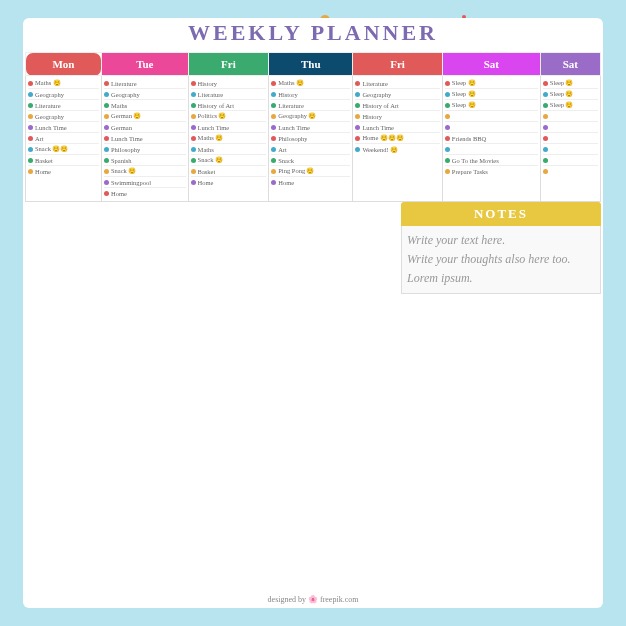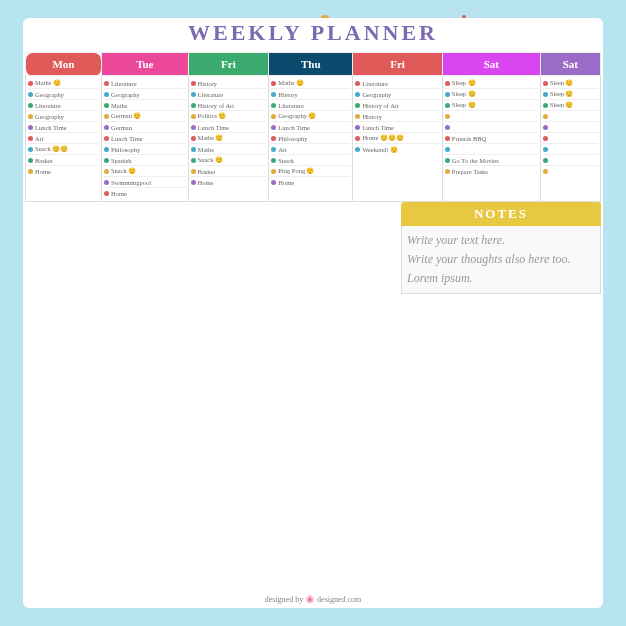--- a/index.html
+++ b/index.html
@@ -515,14 +515,14 @@
     <div class="notes-box">
       <div class="notes-header">NOTES</div>
       <div class="notes-body" id="notes-body">
           <div>Write your text here.</div>
           <div>Write your thoughts also here too.</div>
           <div>Lorem ipsum.</div>
         </div>
     </div>
   </div>
 
-  <div class="watermark">designed by 🌸 designed.com</div>
+  <div class="watermark">designed by 🌸 freepik.com</div>
 </div>
 
 </body></html>

